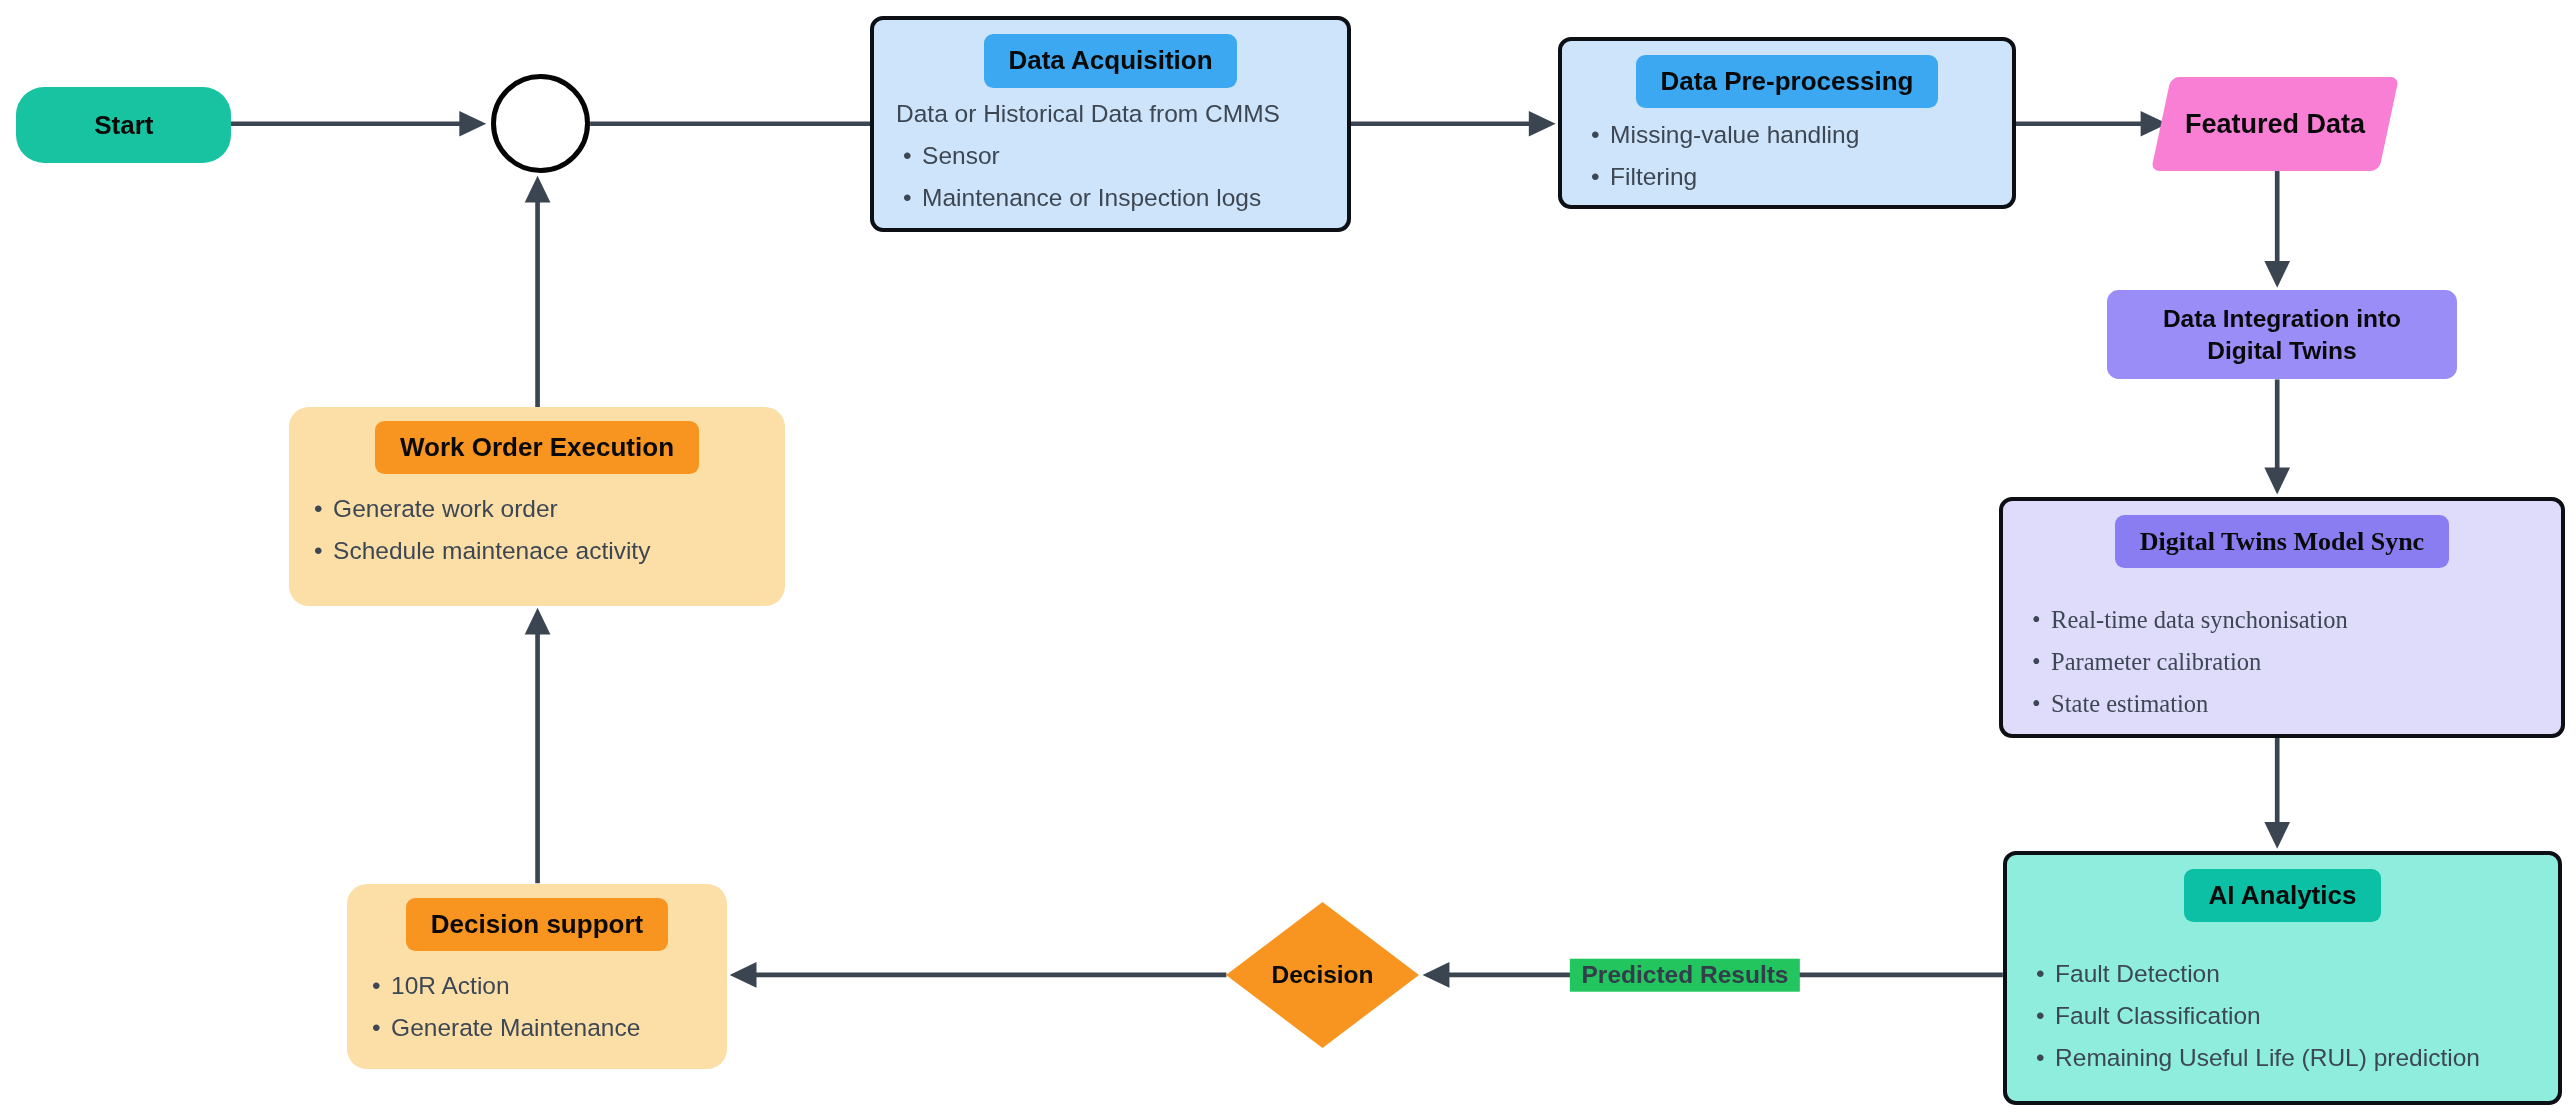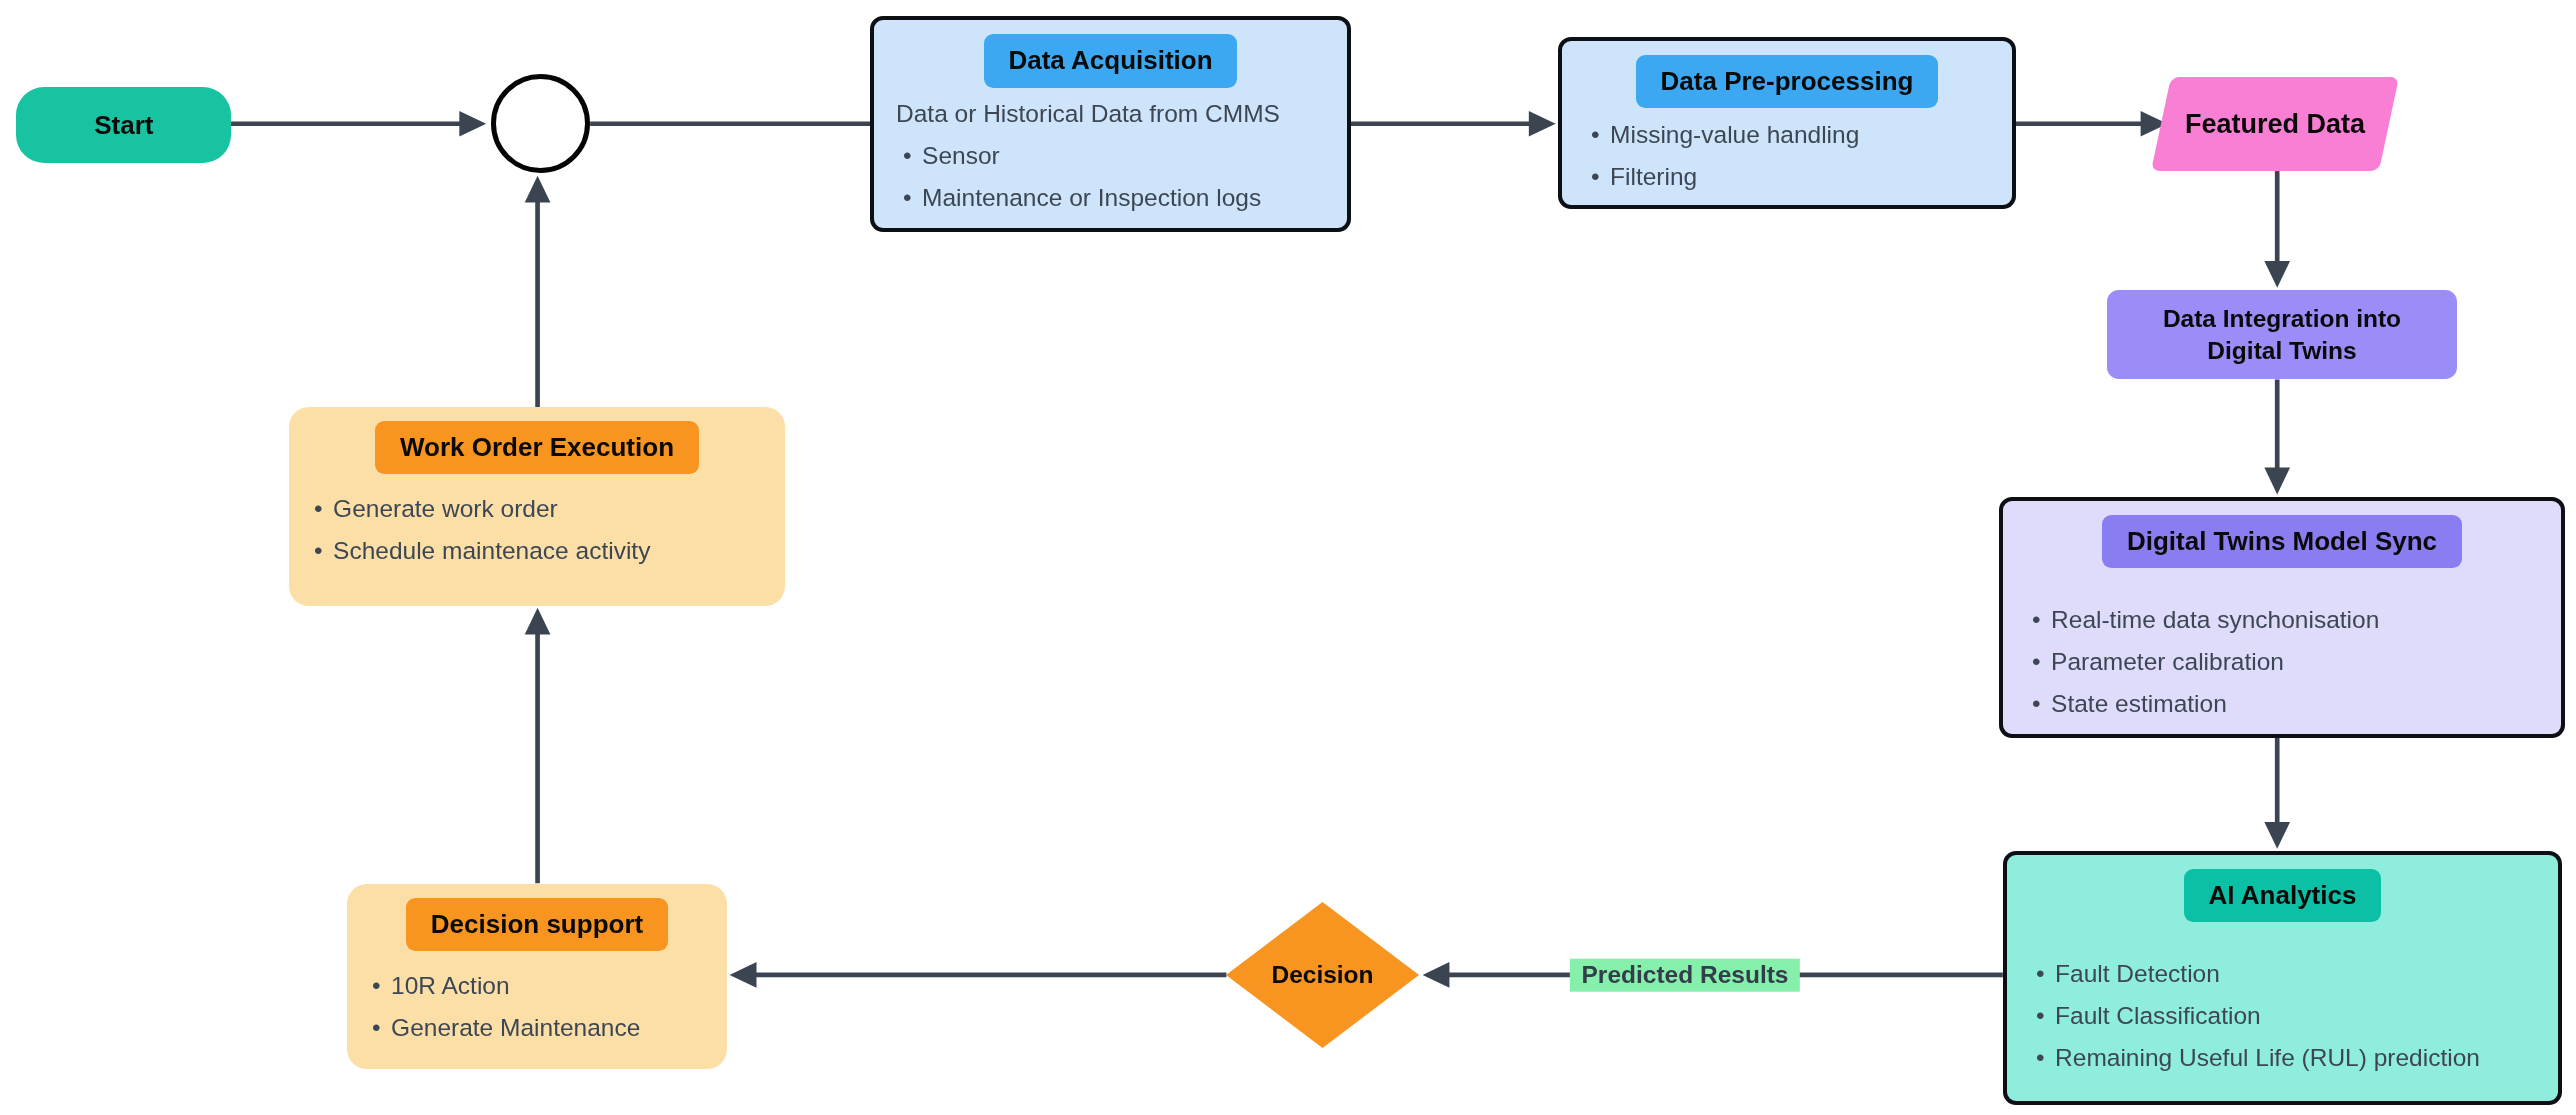--- a/index.html
+++ b/index.html
@@ -28,21 +28,21 @@
     background:#ffffff;
     border:5.3px solid #050505;
     border-radius:50%;
   }
   .box{
     display:flex;flex-direction:column;align-items:center;
     border-radius:13px;
   }
   .box.bordered{border:4.1px solid #0c0f14;}
   .box.blue{background:var(--blue_fill);}
-  .box.lavender{background:var(--lavender_fill);}
+  .box.lavender{background:var(--lavender_fill);font-family:Liberation Serif, serif;}
   .box.mint{background:var(--mint_fill);}
   .box.peach{background:var(--peach_fill);border-radius:20px;}
 
   .badge{
     margin-top:14px;
     padding:11.7px 24.5px;
     border-radius:9.3px;
     font-weight:bold;font-size:26px;line-height:1.15;
     color:var(--header_text);
     white-space:nowrap;
@@ -87,21 +87,21 @@
   }
   #decision{
     background:var(--orange);
     clip-path:polygon(50% 0%,100% 50%,50% 100%,0% 50%);
     display:flex;align-items:center;justify-content:center;
     font-weight:bold;font-size:24.5px;color:var(--header_text);
   }
   .edge-label{
     position:absolute;
     transform:translate(-50%,-50%);
-    background:#86efac;
+    background:#22c55e;
     padding:2.3px 11.7px;
     font-weight:bold;font-size:24.5px;color:#333E4A;
     white-space:nowrap;
   }
 
   
   #start{left:16.4px;top:87px;width:215px;height:76px;}
   #junction{left:491px;top:74px;width:99px;height:99px;}
   #data-acquisition{left:870px;top:16.4px;width:481px;height:216px;}
   #data-preprocessing{left:1558px;top:37px;width:458px;height:172px;}

